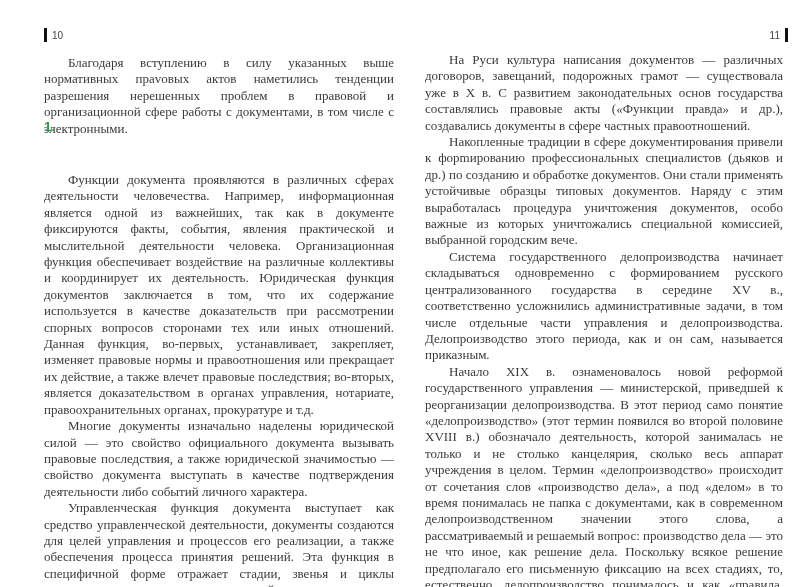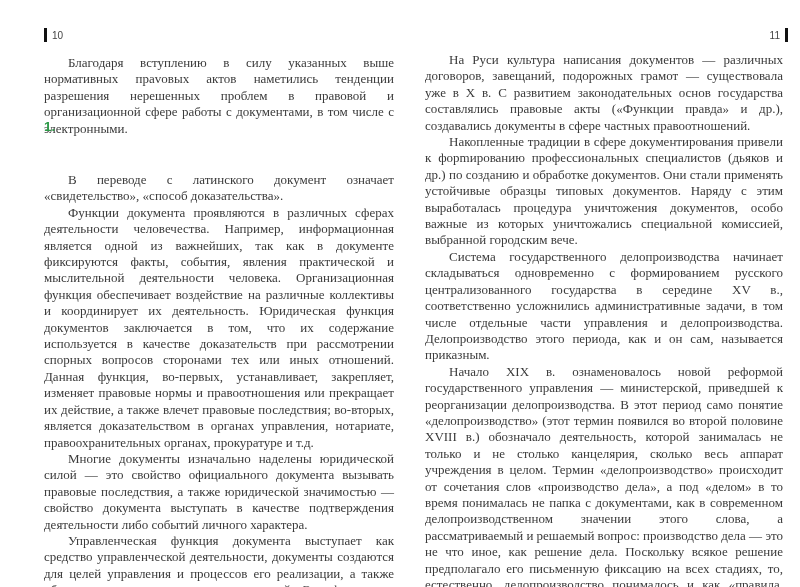--- a/index.html
+++ b/index.html
@@ -47,21 +47,20 @@
 
   <div class="text-block left-body left-intro">
     <p class="p">Благодаря вступлению в силу указанных выше нормативных пра­vовых актов наметились тенденции разрешения нерешенных проблем в правовой и организационной сфере работы с документами, в том числе с электронными.</p>
   </div>
 
   <div class="heading">
     <span class="heading-num">1.</span>
   </div>
 
   <div class="text-block left-body left-after">
-    <p class="p">В переводе с латинского документ означает «свидетельство», «спо­соб доказательства».</p>
     <p class="p">Функции документа проявляются в различных сферах деятельности человечества. Например, информационная является одной из важнейших, так как в документе фиксируются факты, события, явления практиче­ской и мыслительной деятельности человека. Организационная функция обеспечивает воздействие на различные коллективы и координирует их деятельность. Юридическая функция документов заключается в том, что их содержание используется в качестве доказательств при рассмотрении спорных вопросов сторонами тех или иных отношений. Данная функ­ция, во-первых, устанавливает, закрепляет, изменяет правовые нормы и правоотношения или прекращает их действие, а также влечет правовые последствия; во-вторых, является доказательством в органах управления, нотариате, правоохранительных органах, прокуратуре и т.д.</p>
     <p class="p">Многие документы изначально наделены юридической силой — это свойство официального документа вызывать правовые последствия, а также юридической значимостью — свойство документа выступать в качестве подтверждения деятельности либо событий личного характера.</p>
     <p class="p">Управленческая функция документа выступает как средство управ­ленческой деятельности, документы создаются для целей управления и процессов его реализации, а также обеспечения процесса принятия решений. Эта функция в специфичной форме отражает стадии, зве­нья и циклы управления и сама оказывает воздействие на структуру управления.</p>
 
   </div>
 </div>
 
 <div class="page page-right">
   <div class="folio folio-right">
     <span>11</span>

